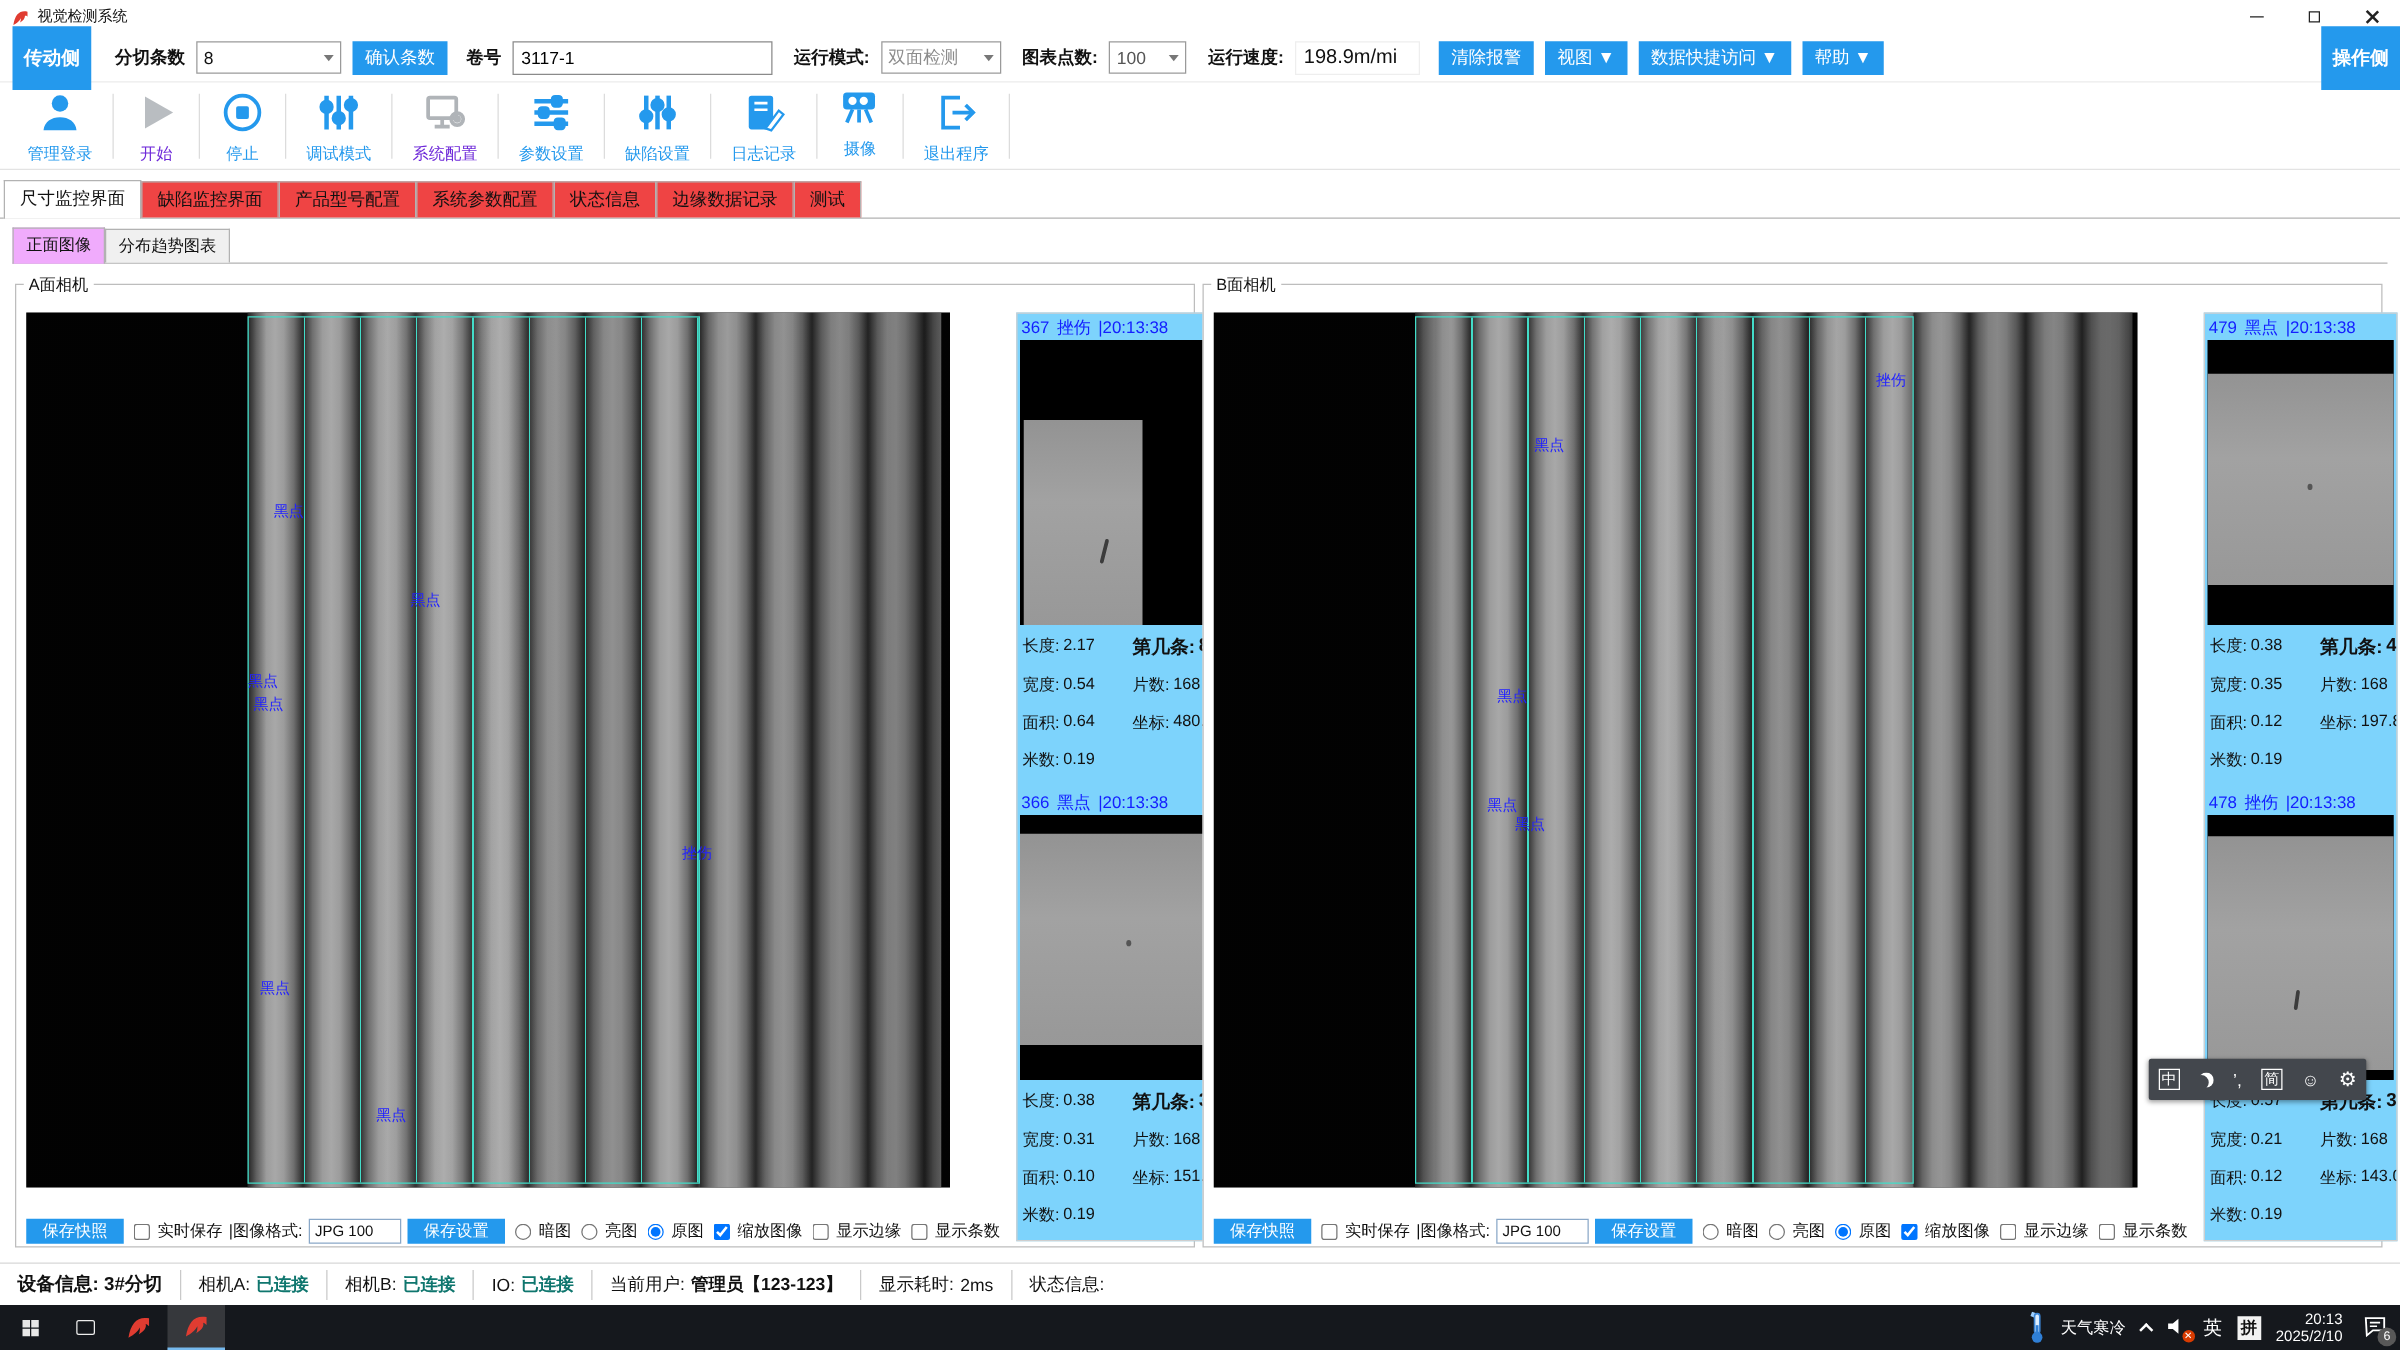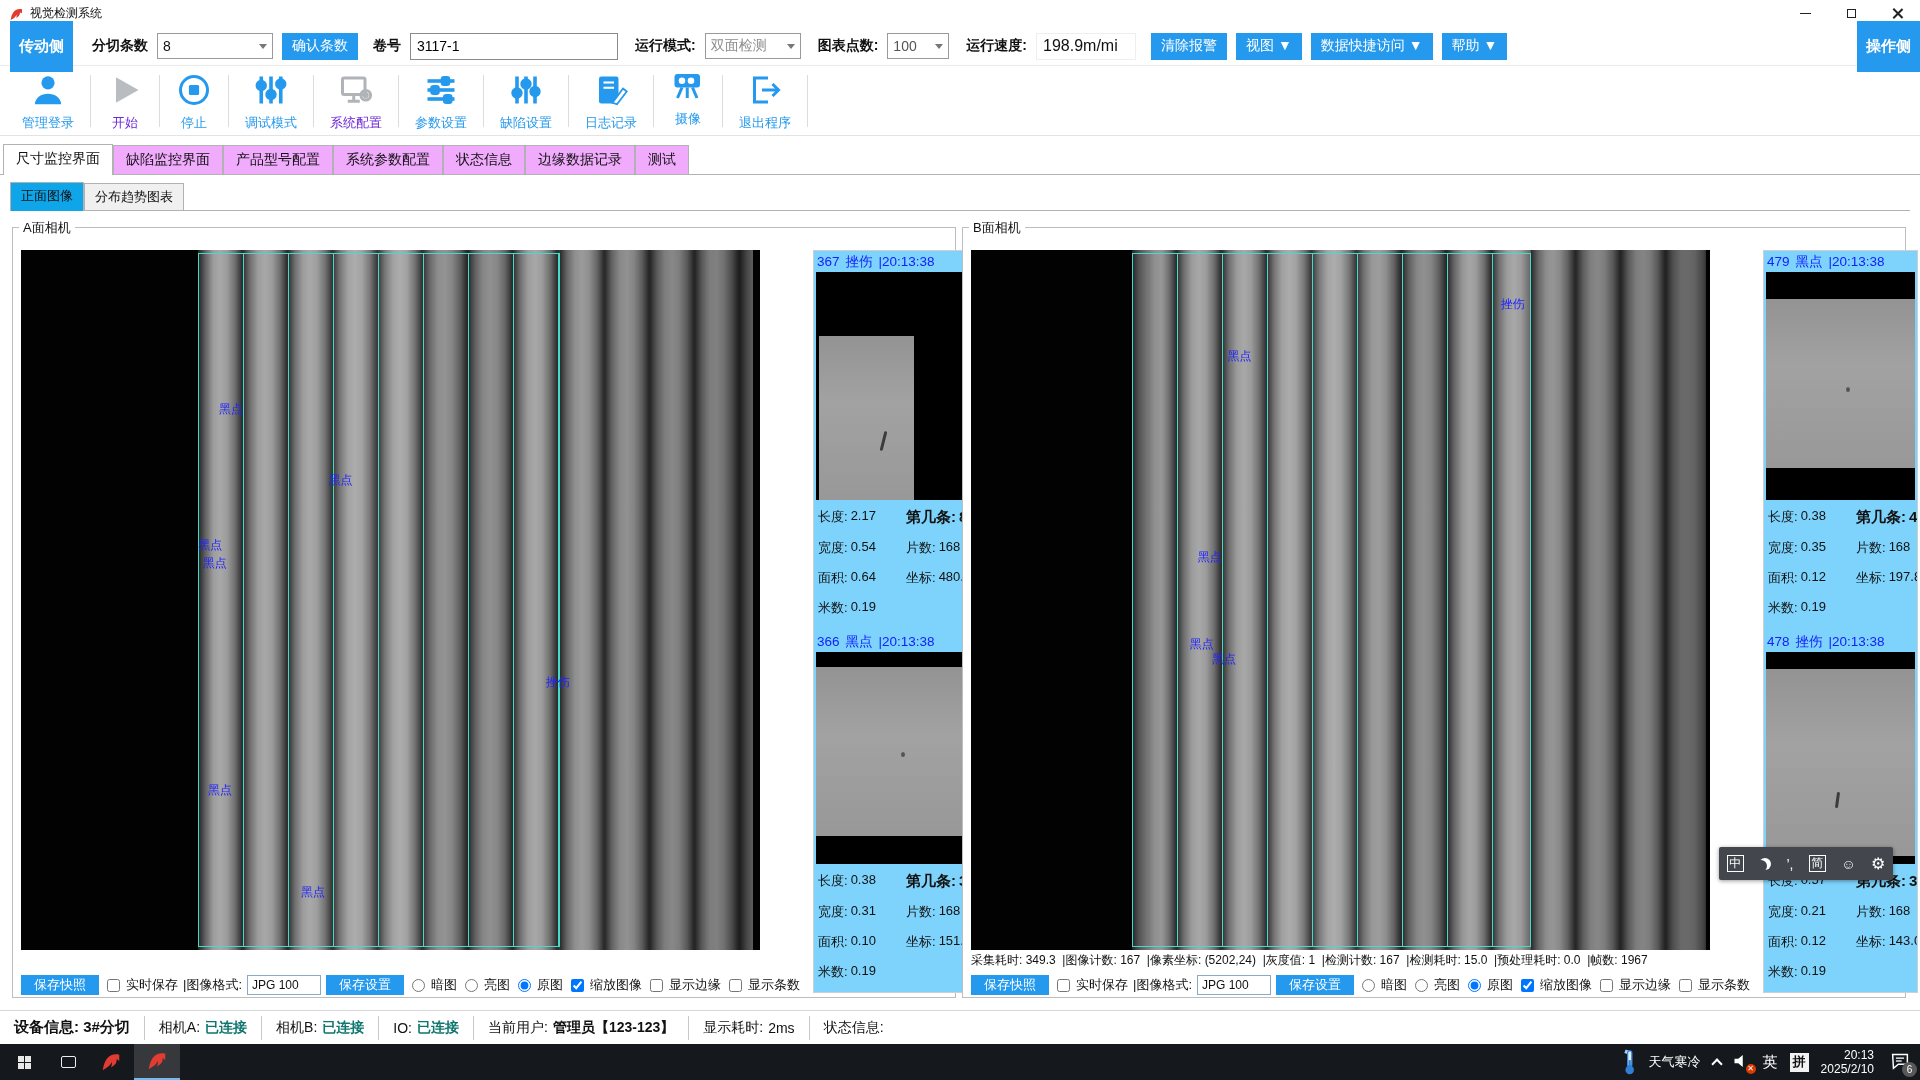--- a/index.html
+++ b/index.html
@@ -30,25 +30,25 @@
 
   
   .tb2{height:70px;display:flex;align-items:center;border-bottom:1px solid #e3e3e3;padding-left:6px}
   .action{display:flex;flex-direction:column;align-items:center;justify-content:flex-end;padding:0 16px;cursor:pointer;height:62px}
   .action .alabel{font-size:13px;color:#2499ed;margin-top:3px;white-space:nowrap}
   .action.disabled .alabel{color:#6d28d9}
   .asep{width:1px;height:52px;background:#dcdcdc}
 
   
   .tabrow{display:flex;align-items:flex-end;margin-top:9px;padding-left:3px;border-bottom:1px solid #b2b2b2;height:30px}
-  .tab{background:#f0abfc;border:1px solid #b2b2b2;border-bottom:none;padding:5px 12px 5px;font-size:14px;margin-right:0;cursor:pointer;white-space:nowrap}
+  .tab{background:#ef4444;border:1px solid #b2b2b2;border-bottom:none;padding:5px 12px 5px;font-size:14px;margin-right:0;cursor:pointer;white-space:nowrap}
   .tab.active{background:#fff;margin-bottom:-1px;padding-bottom:7px}
   .subtabrow{display:flex;align-items:flex-end;margin:9px 10px 0;border-bottom:1px solid #b2b2b2;height:27px}
   .subtab{background:#f0f0f0;border:1px solid #b2b2b2;border-bottom:none;padding:4px 10px;font-size:13px;cursor:pointer;white-space:nowrap}
-  .subtab.active{background:#0ea5e9;margin-bottom:-1px;padding-bottom:6px}
+  .subtab.active{background:#f0abfc;margin-bottom:-1px;padding-bottom:6px}
 
   
   .group{position:absolute;top:227px;width:944px;height:771px;border:1px solid #bdbdbd;background:#fff}
   #groupA{left:12px}#groupB{left:962px}
   .gtitle{position:absolute;top:-9px;left:6px;background:#fff;padding:0 4px;font-size:13px}
 
   
   .cam{position:absolute;left:8px;top:22px;width:739px;height:700px;background:#030303;overflow:hidden;cursor:crosshair}
   .band{position:absolute;top:0;bottom:0;background:repeating-linear-gradient(90deg,#2e2e2e 0px,#6f6f6f 7px,#9c9c9c 15px,#a8a8a8 22px,#9c9c9c 29px,#6f6f6f 37px,#2e2e2e 44px,#2e2e2e 45px)}
   .band.inrect-a{left:23.9%;width:49.1%}
@@ -511,21 +511,20 @@
           <span>143.08</span>
         </span>
       <span class="scell">
           <span>米数:</span>
           <span>0.19</span>
         </span>
       <span class="scell"></span>
     </div>
   </div>
 
-  <div class="pstat">采集耗时: 349.3  |图像计数: 167  |像素坐标: (5202,24)  |灰度值: 1  |检测计数: 167  |检测耗时: 15.0  |预处理耗时: 0.0  |帧数: 1967</div>
 
   <div class="pctrl">
     <button class="bluebtn smallbtn">保存快照</button>
     <input type="checkbox" style="">
     <span>实时保存</span>
     <span>|图像格式:</span>
     <div class="fmtcombo">
       <span>JPG 100</span>
       <span class="carr"></span>
     </div>

